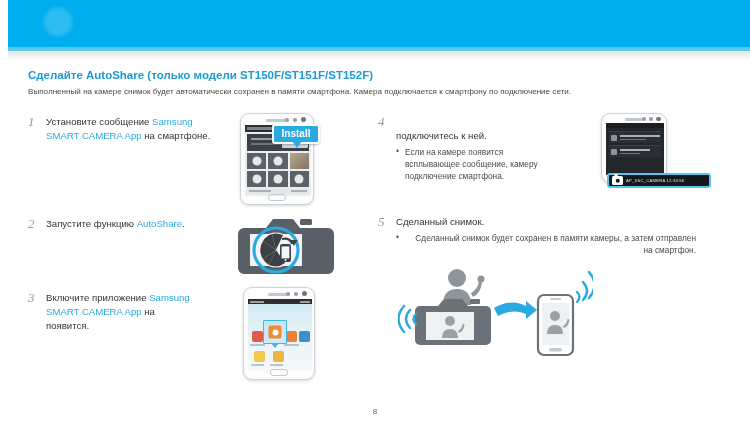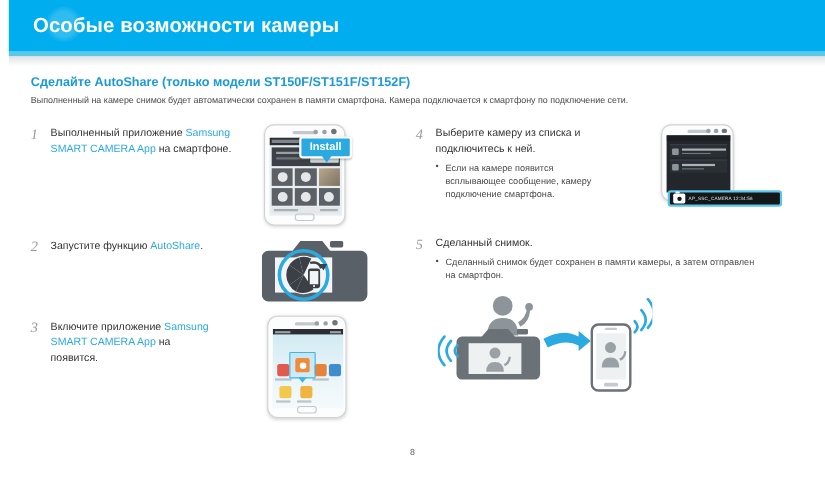--- a/index.html
+++ b/index.html
@@ -338,29 +338,28 @@
 </head>
 <body>
 
 <div class="page">
 
   <div class="header">
     <div class="header-watermark"></div>
   </div>
   <div class="header-underline"></div>
   <div class="header-shadow"></div>
-  <div class="header-title">Особые возможности камеры</div>
 
   <div class="section-title">Сделайте AutoShare (только модели ST150F/ST151F/ST152F)</div>
   <div class="section-sub">Выполненный на камере снимок будет автоматически сохранен в памяти смартфона. Камера подключается к смартфону по подключение сети.</div>
 
   <div class="step" style="left:28px; top:114px; width:200px;">
     <div class="step-num">1</div>
     <div class="step-body">
-      <span>Выполненный приложение </span><span class="accent">Samsung</span><br>
+      <span>Установите сообщение </span><span class="accent">Samsung</span><br>
       <span class="accent">SMART CAMERA App</span><span> на смартфоне.</span>
     </div>
   </div>
 
   <div class="phone" style="left:240px; top:113px; width:74px; height:92px;">
     <div class="phone-speaker"></div>
     <div class="phone-cam" style="left:44px;"></div>
     <div class="phone-cam" style="left:52px;"></div>
     <div class="phone-cam" style="left:60px; width:5px; height:5px; top:3px; background:#6e757a;"></div>
     <div class="phone-screen" style="left:4px; top:11px; width:66px; height:71px;">
@@ -471,21 +470,21 @@
       <div class="app-ico" style="left:25px; top:52px; background:#efb441;"></div>
       <div class="app-lbl" style="left:3px; top:65px; width:13px;"></div>
       <div class="app-lbl" style="left:22px; top:65px; width:13px;"></div>
     </div>
     <div class="phone-home"></div>
   </div>
 
   <div class="step" style="left:378px; top:114px; width:200px;">
     <div class="step-num">4</div>
     <div class="step-body">
-      <span>Выберите камеру из списка и</span><br>
+      <br>
       <span>подключитесь к ней.</span>
       <ul class="bullets" style="width:150px;">
         <li>Если на камере появится всплывающее сообщение, камеру подключение смартфона.</li>
       </ul>
     </div>
   </div>
 
   <div class="phone" style="left:601px; top:113px; width:66px; height:70px;">
     <div class="phone-speaker" style="top:4px; width:18px;"></div>
     <div class="phone-cam" style="left:40px; top:3px;"></div>
@@ -509,21 +508,21 @@
 
   <div class="notif-bar" style="left:607px; top:173px; width:104px; height:15px;">
     <span class="notif-icon"></span>
     <span class="notif-text">AP_SSC_CAMERA 12:34:56</span>
   </div>
 
   <div class="step" style="left:378px; top:214px; width:330px;">
     <div class="step-num">5</div>
     <div class="step-body">
       <span>Сделанный снимок.</span>
-      <ul class="bullets" style="width:300px;">
+      <ul class="bullets" style="width:300px;text-align:right;">
         <li>Сделанный снимок будет сохранен в памяти камеры, а затем отправлен на смартфон.</li>
       </ul>
     </div>
   </div>
 
   <div class="illus" style="left:398px; top:262px; width:195px; height:106px;">
     <svg width="195" height="106" viewBox="0 0 195 106" xmlns="http://www.w3.org/2000/svg">
 
       <g fill="#8d949a">
         <circle cx="59" cy="16" r="9"></circle>

